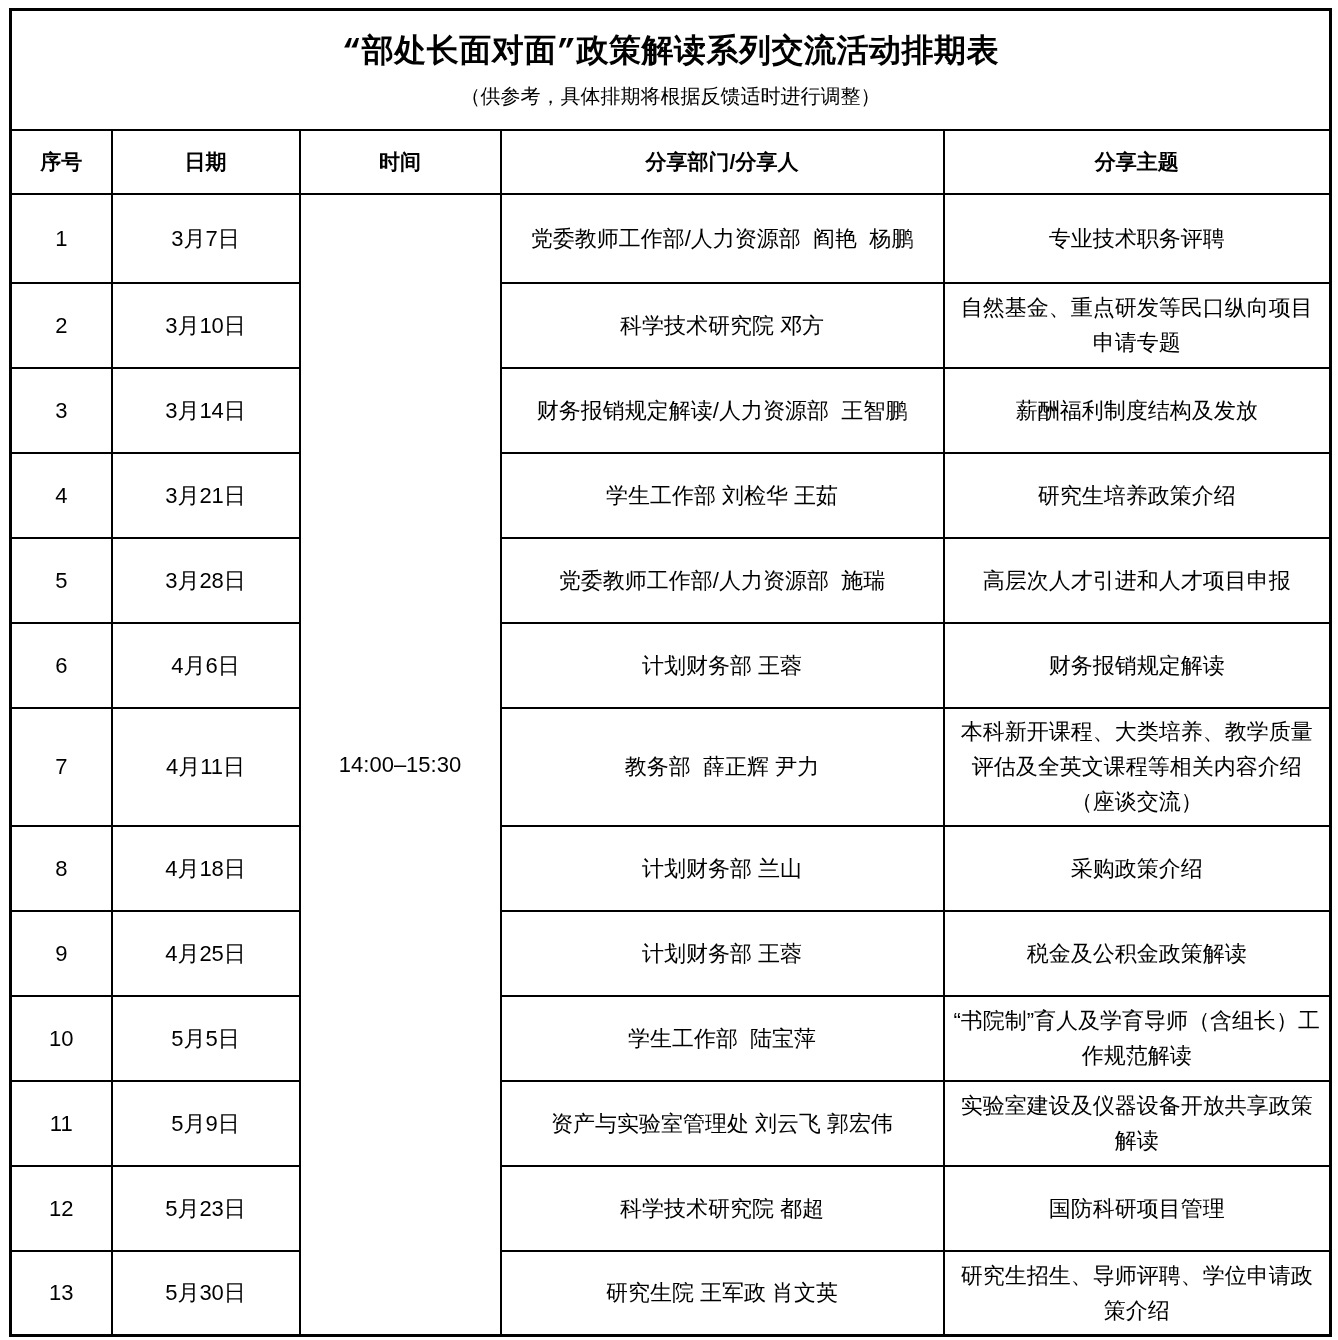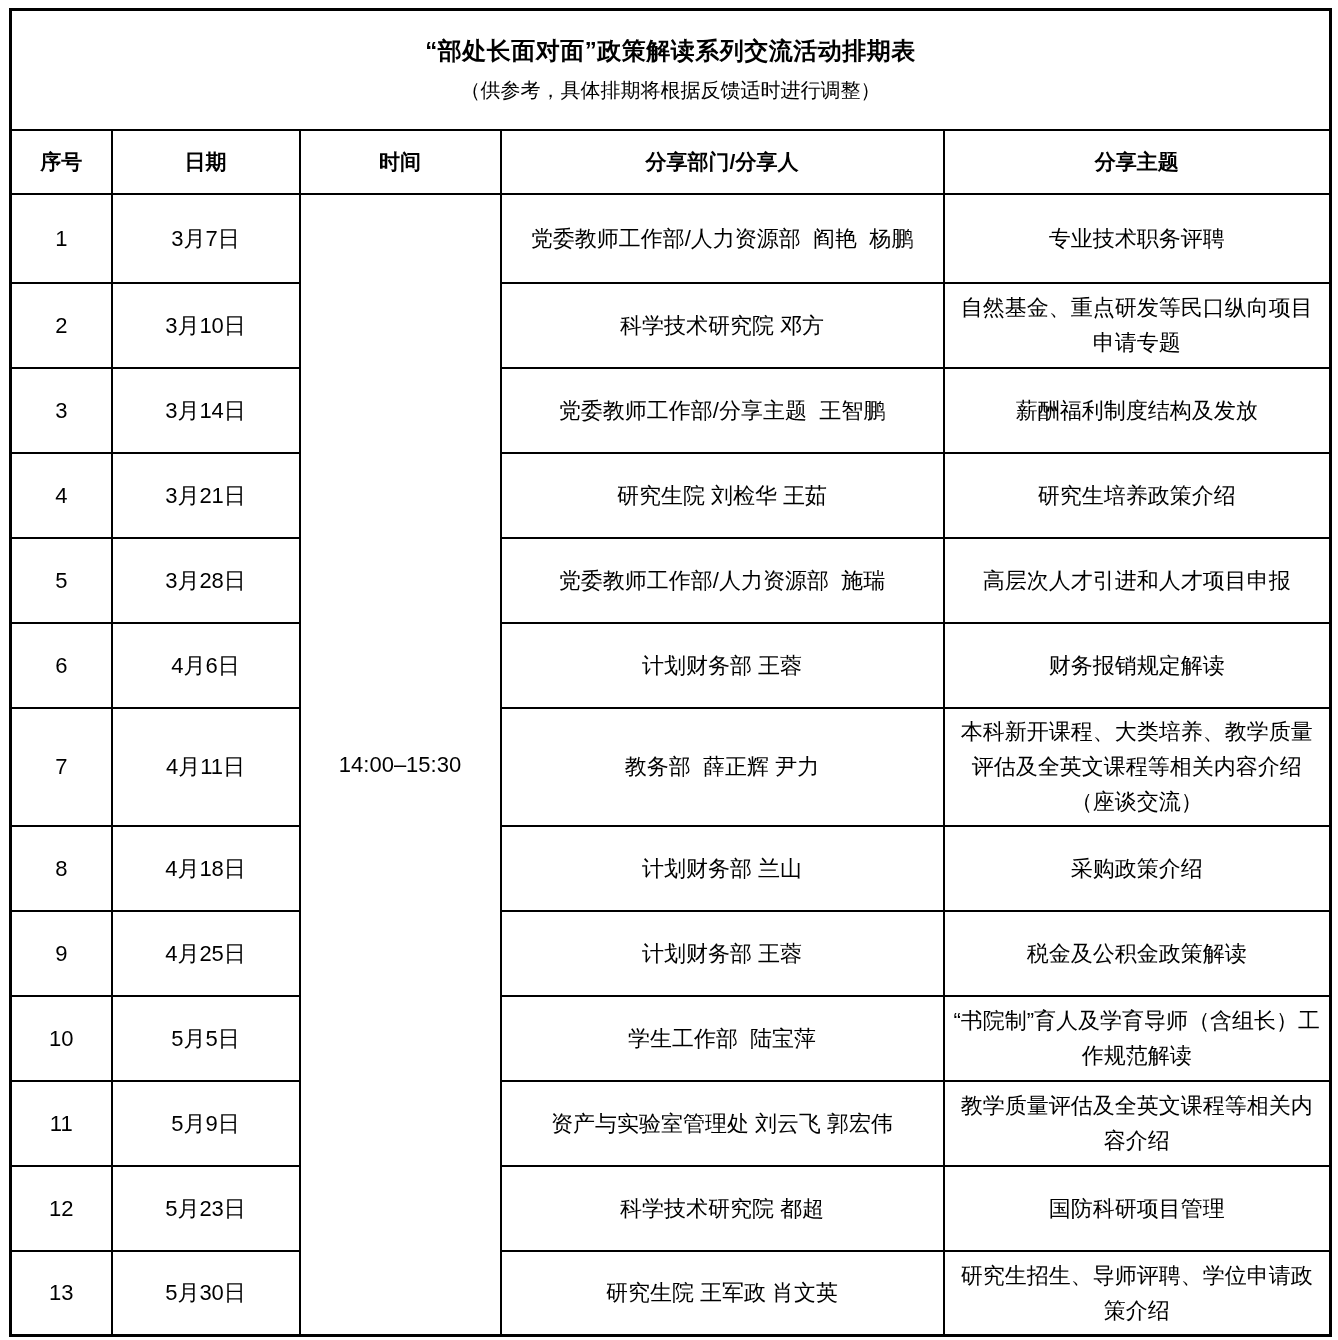--- a/index.html
+++ b/index.html
@@ -28,23 +28,24 @@
     vertical-align: middle;
     text-align: center;
     padding: 10px 6px;
     overflow: hidden;
   }
   .title-cell {
     height: 120px;
     padding: 10px 6px;
   }
   .page-title {
-    font-size: 24px;
+    font-size: 32px;
     font-weight: bold;
     letter-spacing: 0.5px;
+    font-family: Liberation Mono, monospace;
   }
   .page-subtitle {
     font-size: 20px;
     font-weight: normal;
     margin-top: 10px;
   }
   thead th.col-h {
     height: 64px;
     font-size: 21px;
     font-weight: bold;
@@ -103,27 +104,27 @@
       </tr>
       <tr>
         <td class="serial-cell">2</td>
         <td class="date-cell">3月10日</td>
         <td class="department-cell">科学技术研究院 邓方</td>
         <td class="topic-cell">自然基金、重点研发等民口纵向项目申请专题</td>
       </tr>
       <tr>
         <td class="serial-cell">3</td>
         <td class="date-cell">3月14日</td>
-        <td class="department-cell">党委教师工作部/分享主题  王智鹏</td>
+        <td class="department-cell">财务报销规定解读/人力资源部  王智鹏</td>
         <td class="topic-cell">薪酬福利制度结构及发放</td>
       </tr>
       <tr>
         <td class="serial-cell">4</td>
         <td class="date-cell">3月21日</td>
-        <td class="department-cell">研究生院 刘检华 王茹</td>
+        <td class="department-cell">学生工作部 刘检华 王茹</td>
         <td class="topic-cell">研究生培养政策介绍</td>
       </tr>
       <tr>
         <td class="serial-cell">5</td>
         <td class="date-cell">3月28日</td>
         <td class="department-cell">党委教师工作部/人力资源部  施瑞</td>
         <td class="topic-cell">高层次人才引进和人才项目申报</td>
       </tr>
       <tr>
         <td class="serial-cell">6</td>
@@ -152,21 +153,21 @@
       <tr>
         <td class="serial-cell">10</td>
         <td class="date-cell">5月5日</td>
         <td class="department-cell">学生工作部  陆宝萍</td>
         <td class="topic-cell">“书院制”育人及学育导师（含组长）工作规范解读</td>
       </tr>
       <tr>
         <td class="serial-cell">11</td>
         <td class="date-cell">5月9日</td>
         <td class="department-cell">资产与实验室管理处 刘云飞 郭宏伟</td>
-        <td class="topic-cell">教学质量评估及全英文课程等相关内容介绍</td>
+        <td class="topic-cell">实验室建设及仪器设备开放共享政策解读</td>
       </tr>
       <tr>
         <td class="serial-cell">12</td>
         <td class="date-cell">5月23日</td>
         <td class="department-cell">科学技术研究院 都超</td>
         <td class="topic-cell">国防科研项目管理</td>
       </tr>
       <tr>
         <td class="serial-cell">13</td>
         <td class="date-cell">5月30日</td>

